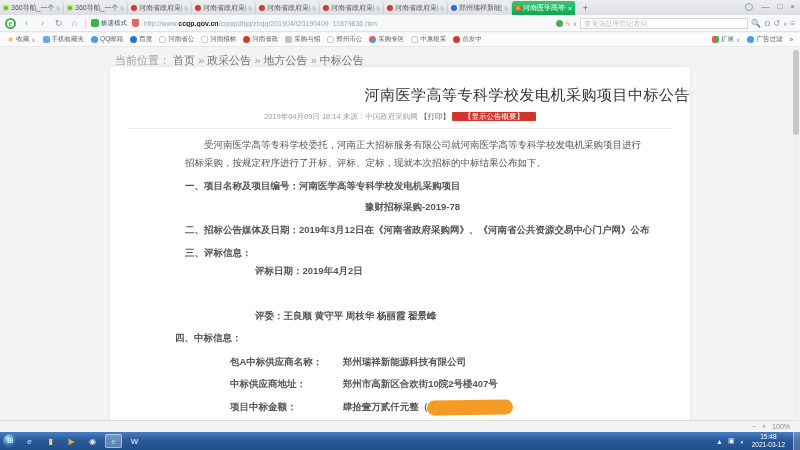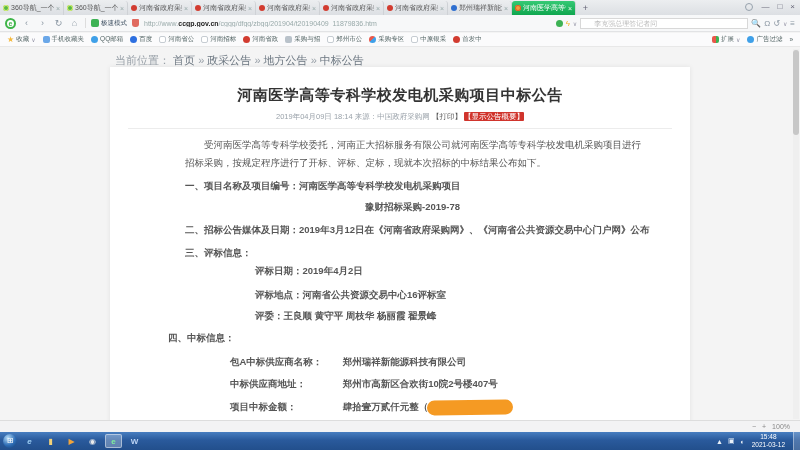--- a/index.html
+++ b/index.html
@@ -38,21 +38,21 @@
   .modechip{display:flex;align-items:center;gap:2px;font-size:6.5px;color:#456;flex:none;}
   .modeicon{width:8px;height:8px;background:#3db254;border-radius:2px;flex:none;}
   .shield{width:7px;height:8px;background:#e06a5f;border-radius:1px 1px 3px 3px;flex:none;}
   .url{font-size:7px;color:#9aa;white-space:nowrap;overflow:hidden;max-width:280px;}
   .url b{color:#222;}
   .searchwrap{margin-left:auto;display:flex;align-items:center;gap:3px;}
   .greenball{width:7px;height:7px;border-radius:50%;background:#3db254;flex:none;}
   .bolt{color:#f0b428;font-size:8px;flex:none;}
   .chev{color:#99a;font-size:6px;flex:none;}
   .searchbox{width:168px;height:11px;border:1px solid #d8d8d8;background:#fff;font-size:7px;
-    color:#333;padding:0 13px;box-sizing:border-box;font-family:inherit;}
+    color:#333;padding:0 3px;box-sizing:border-box;font-family:inherit;}
   .searchbox::placeholder{color:#bbb;}
   .tbicon{font-size:8px;color:#8a96a2;flex:none;}
 
   
   .bookmarks{position:absolute;top:33px;left:0;width:800px;height:14px;background:#fbfbfc;
     border-bottom:1px solid #e8e8e8;display:flex;align-items:center;font-size:6.5px;
     color:#566;gap:7px;padding:0 7px;box-sizing:border-box;}
   .bm{display:flex;align-items:center;gap:2px;flex:none;}
   .bmicon{width:7px;height:7px;border-radius:2px;flex:none;}
   .star{color:#f5b93c;font-size:8px;line-height:7px;}
@@ -67,25 +67,25 @@
   .i-ext{width:7px;height:7px;background:
     linear-gradient(90deg,#e8584a 50%,#3db254 50%);border-radius:2px;}
   .i-ad{width:7px;height:7px;background:#3fa0e8;border-radius:50%;}
 
   
   .viewport{position:absolute;top:48px;left:0;width:800px;height:372px;background:#f4f4f4;overflow:hidden;}
   .breadcrumb{position:absolute;left:115px;top:5px;font-size:11px;color:#98a0a8;}
   .breadcrumb .link{color:#708;color:#6b7680;}
   .card{position:absolute;left:110px;top:19px;width:580px;height:540px;background:#fff;
     box-shadow:0 0 5px rgba(0,0,0,.08);}
-  .title{position:absolute;top:19px;left:0;width:100%;text-align:center;font-size:15px;
-    font-weight:bold;color:#333;letter-spacing:.5px;}
+  .title{position:absolute;top:19px;left:0;width:100%;text-align:right;font-size:15px;
+    font-weight:normal;color:#333;letter-spacing:.5px;}
   .meta{position:absolute;top:45px;left:0;width:100%;text-align:center;font-size:7.5px;color:#9aa2aa;}
   .meta .print{color:#555;}
-  .badge{background:#d0342c;color:#fff;padding:0 0;border-radius:1px;}
+  .badge{background:#d0342c;color:#fff;padding:0 12px;border-radius:1px;}
   .divider{position:absolute;top:61px;left:18px;right:18px;border-top:1px solid #ececec;}
   .intro{position:absolute;left:75px;top:69px;width:464px;font-size:9.5px;color:#565656;
     line-height:17.5px;text-indent:19px;}
   .ln{position:absolute;font-size:9.5px;color:#565656;white-space:nowrap;line-height:12px;font-weight:bold;}
   .pair .plabel{display:inline-block;width:110px;}
   .blob{display:inline-block;width:86px;height:15px;background:#f59a23;border-radius:8px;
     vertical-align:middle;margin-left:-4px;transform:rotate(-.8deg);}
   .scrollbar{position:absolute;right:1px;top:1px;width:6px;height:370px;background:#efefef;}
   .thumb{position:absolute;top:1px;left:0;width:6px;height:85px;background:#c7c7c7;border-radius:3px;}
 
@@ -287,23 +287,22 @@
         <span class="badge">【显示公告概要】</span>
       </div>
       <div class="divider"></div>
 
       <div class="intro">受河南医学高等专科学校委托，河南正大招标服务有限公司就河南医学高等专科学校发电机采购项目进行招标采购，按规定程序进行了开标、评标、定标，现就本次招标的中标结果公布如下。</div>
       <div class="ln" style="left:75px;top:113px">一、项目名称及项目编号：河南医学高等专科学校发电机采购项目</div>
       <div class="ln" style="left:255px;top:134px">豫财招标采购-2019-78</div>
       <div class="ln" style="left:75px;top:157px">二、招标公告媒体及日期：2019年3月12日在《河南省政府采购网》、《河南省公共资源交易中心门户网》公布</div>
       <div class="ln" style="left:75px;top:180px">三、评标信息：</div>
       <div class="ln" style="left:145px;top:198px">评标日期：2019年4月2日</div>
-      <div class="ln" style="left:145px;top:222px">评标地点：河南省公共资源交易中心16评标室</div>
       <div class="ln" style="left:145px;top:243px">评委：王良顺 黄守平 周枝华 杨丽霞 翟景峰</div>
-      <div class="ln" style="left:58px;top:265px">四、中标信息：</div>
+      <div class="ln" style="left:65px;top:265px">四、中标信息：</div>
       <div class="ln pair" style="left:120px;top:289px">
         <span class="plabel">包A中标供应商名称：</span>
         <span>郑州瑞祥新能源科技有限公司</span>
       </div>
       <div class="ln pair" style="left:120px;top:311px">
         <span class="plabel">中标供应商地址：</span>
         <span>郑州市高新区合欢街10院2号楼407号</span>
       </div>
       <div class="ln pair" style="left:120px;top:333px">
         <span class="plabel">项目中标金额：</span>

